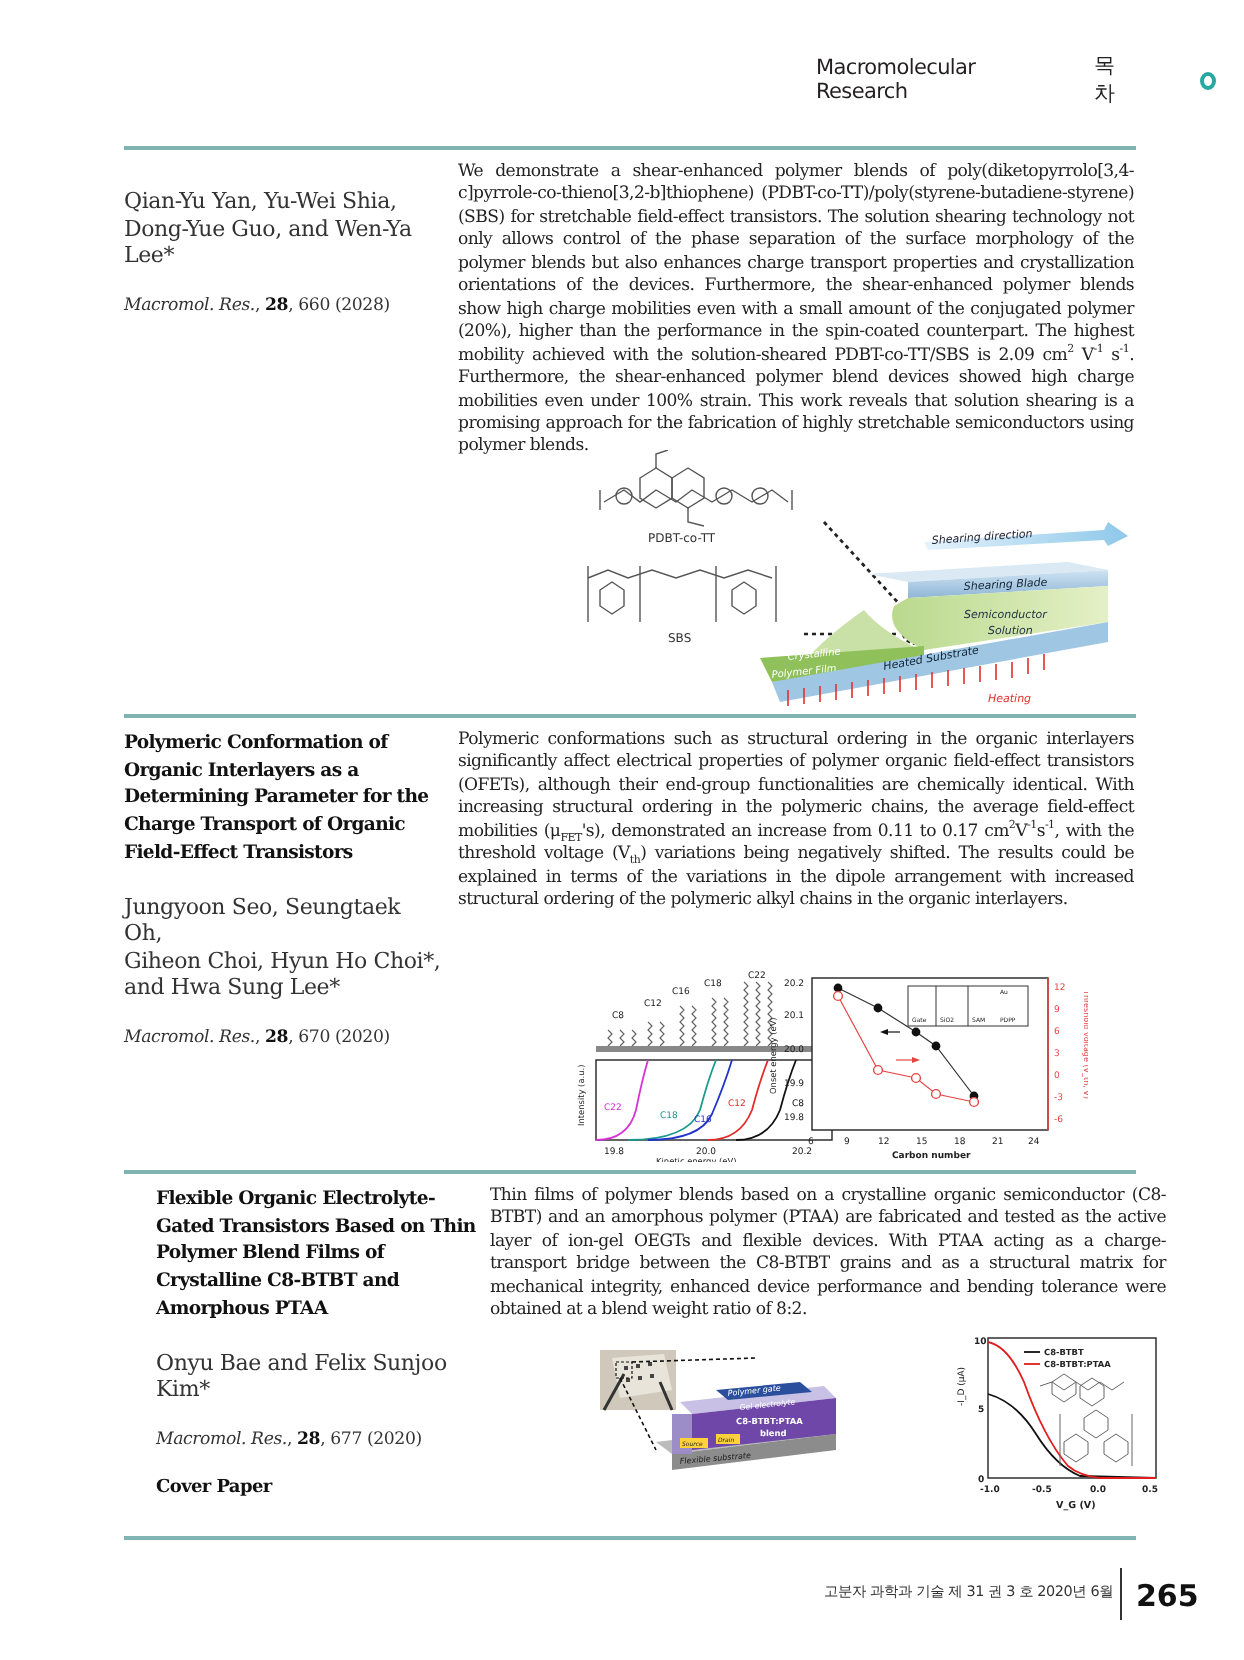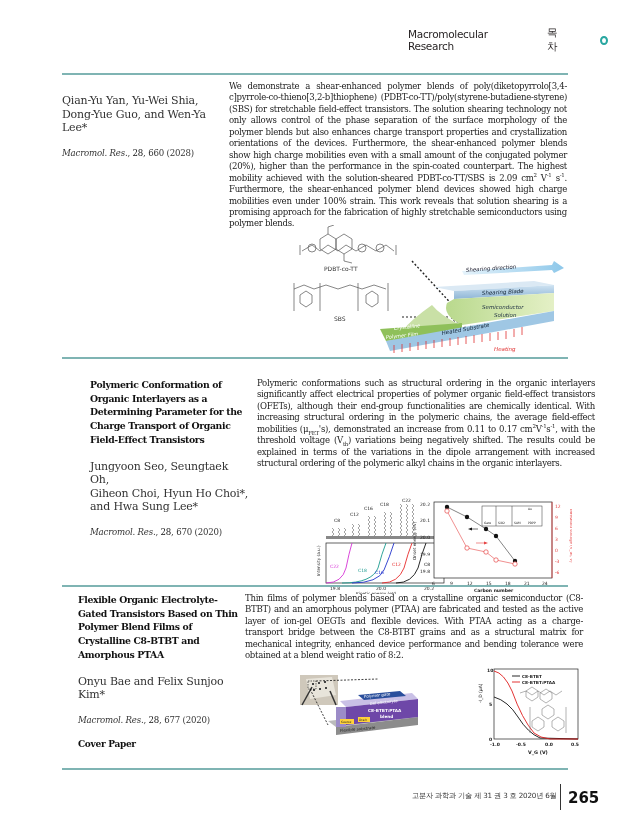--- a/index.html
+++ b/index.html
@@ -12,21 +12,21 @@
     .header .dot { display: inline-block; width: 9px; height: 9px; border-radius: 50%; border: 2.6px solid #29a7a1; margin-left: 4px; }
 
     .section { position: absolute; left: 62px; width: 508px; }
     .rule { position: absolute; left: 62px; width: 506px; height: 2px; background: #7fb4b3; }
 
     .left { position: absolute; left: 0; top: 8px; width: 160px; }
     .title { font-family: "DejaVu Serif", serif; font-weight: bold; font-size: 9.3px; line-height: 13.7px; letter-spacing: -0.35px; color: #111; }
     .authors { margin-top: 13px; font-size: 11px; line-height: 13.5px; color: #333; letter-spacing: -0.2px; }
     .cite { margin-top: 13px; font-size: 8.6px; color: #333; letter-spacing: -0.2px; }
     .cite .jn { font-style: italic; }
-    .cite .vol { font-weight: normal; color: #111; }
+    .cite .vol { font-weight: bold; color: #111; }
     .cover { margin-top: 14px; font-weight: bold; font-size: 9px; color: #111; letter-spacing: -0.3px; }
 
     .abstract { position: absolute; left: 167px; top: 8px; width: 338px; font-size: 8.55px; line-height: 11.45px; text-align: justify; letter-spacing: -0.28px; color: #222; }
     .abstract sup { font-size: 5.5px; line-height: 0; }
     .abstract sub { font-size: 5.5px; line-height: 0; }
 
     .fig { position: absolute; }
 
     .footer { position: absolute; top: 784px; left: 400px; width: 210px; height: 32px; font-family: "DejaVu Sans", sans-serif; text-align: center; }
     .footer .issue { position: absolute; left: 12px; top: 7px; font-size: 7.2px; color: #333; letter-spacing: -0.2px; }
@@ -138,21 +138,21 @@
         <line x1="216" y1="115" x2="216" y2="107"></line>
         <line x1="224" y1="114" x2="224" y2="106"></line>
       <line x1="232" y1="112" x2="232" y2="104"></line>
         <line x1="240" y1="110" x2="240" y2="102"></line>
     </g>
     <text x="212" y="126" font-size="5.5" font-style="italic" fill="#e03030">Heating</text>
   </svg>
 </div>
 
 <div class="rule" style="top:357px"></div>
-<div class="section" style="top:370px; height:225px;margin-left:28px;">
+<div class="section" style="top:357px; height:225px;">
   <div class="left">
     <div class="title">Polymeric Conformation of Organic Interlayers as a Determining Parameter for the Charge Transport of Organic Field-Effect Transistors</div>
     <div class="authors">
       <div>Jungyoon Seo, Seungtaek Oh,</div>
       <div>Giheon Choi, Hyun Ho Choi*,</div>
       <div>and Hwa Sung Lee*</div>
     </div>
     <div class="cite">
       <span class="jn">Macromol. Res.</span>, <span class="vol">28</span><span>, 670 (2020)</span>
     </div>

